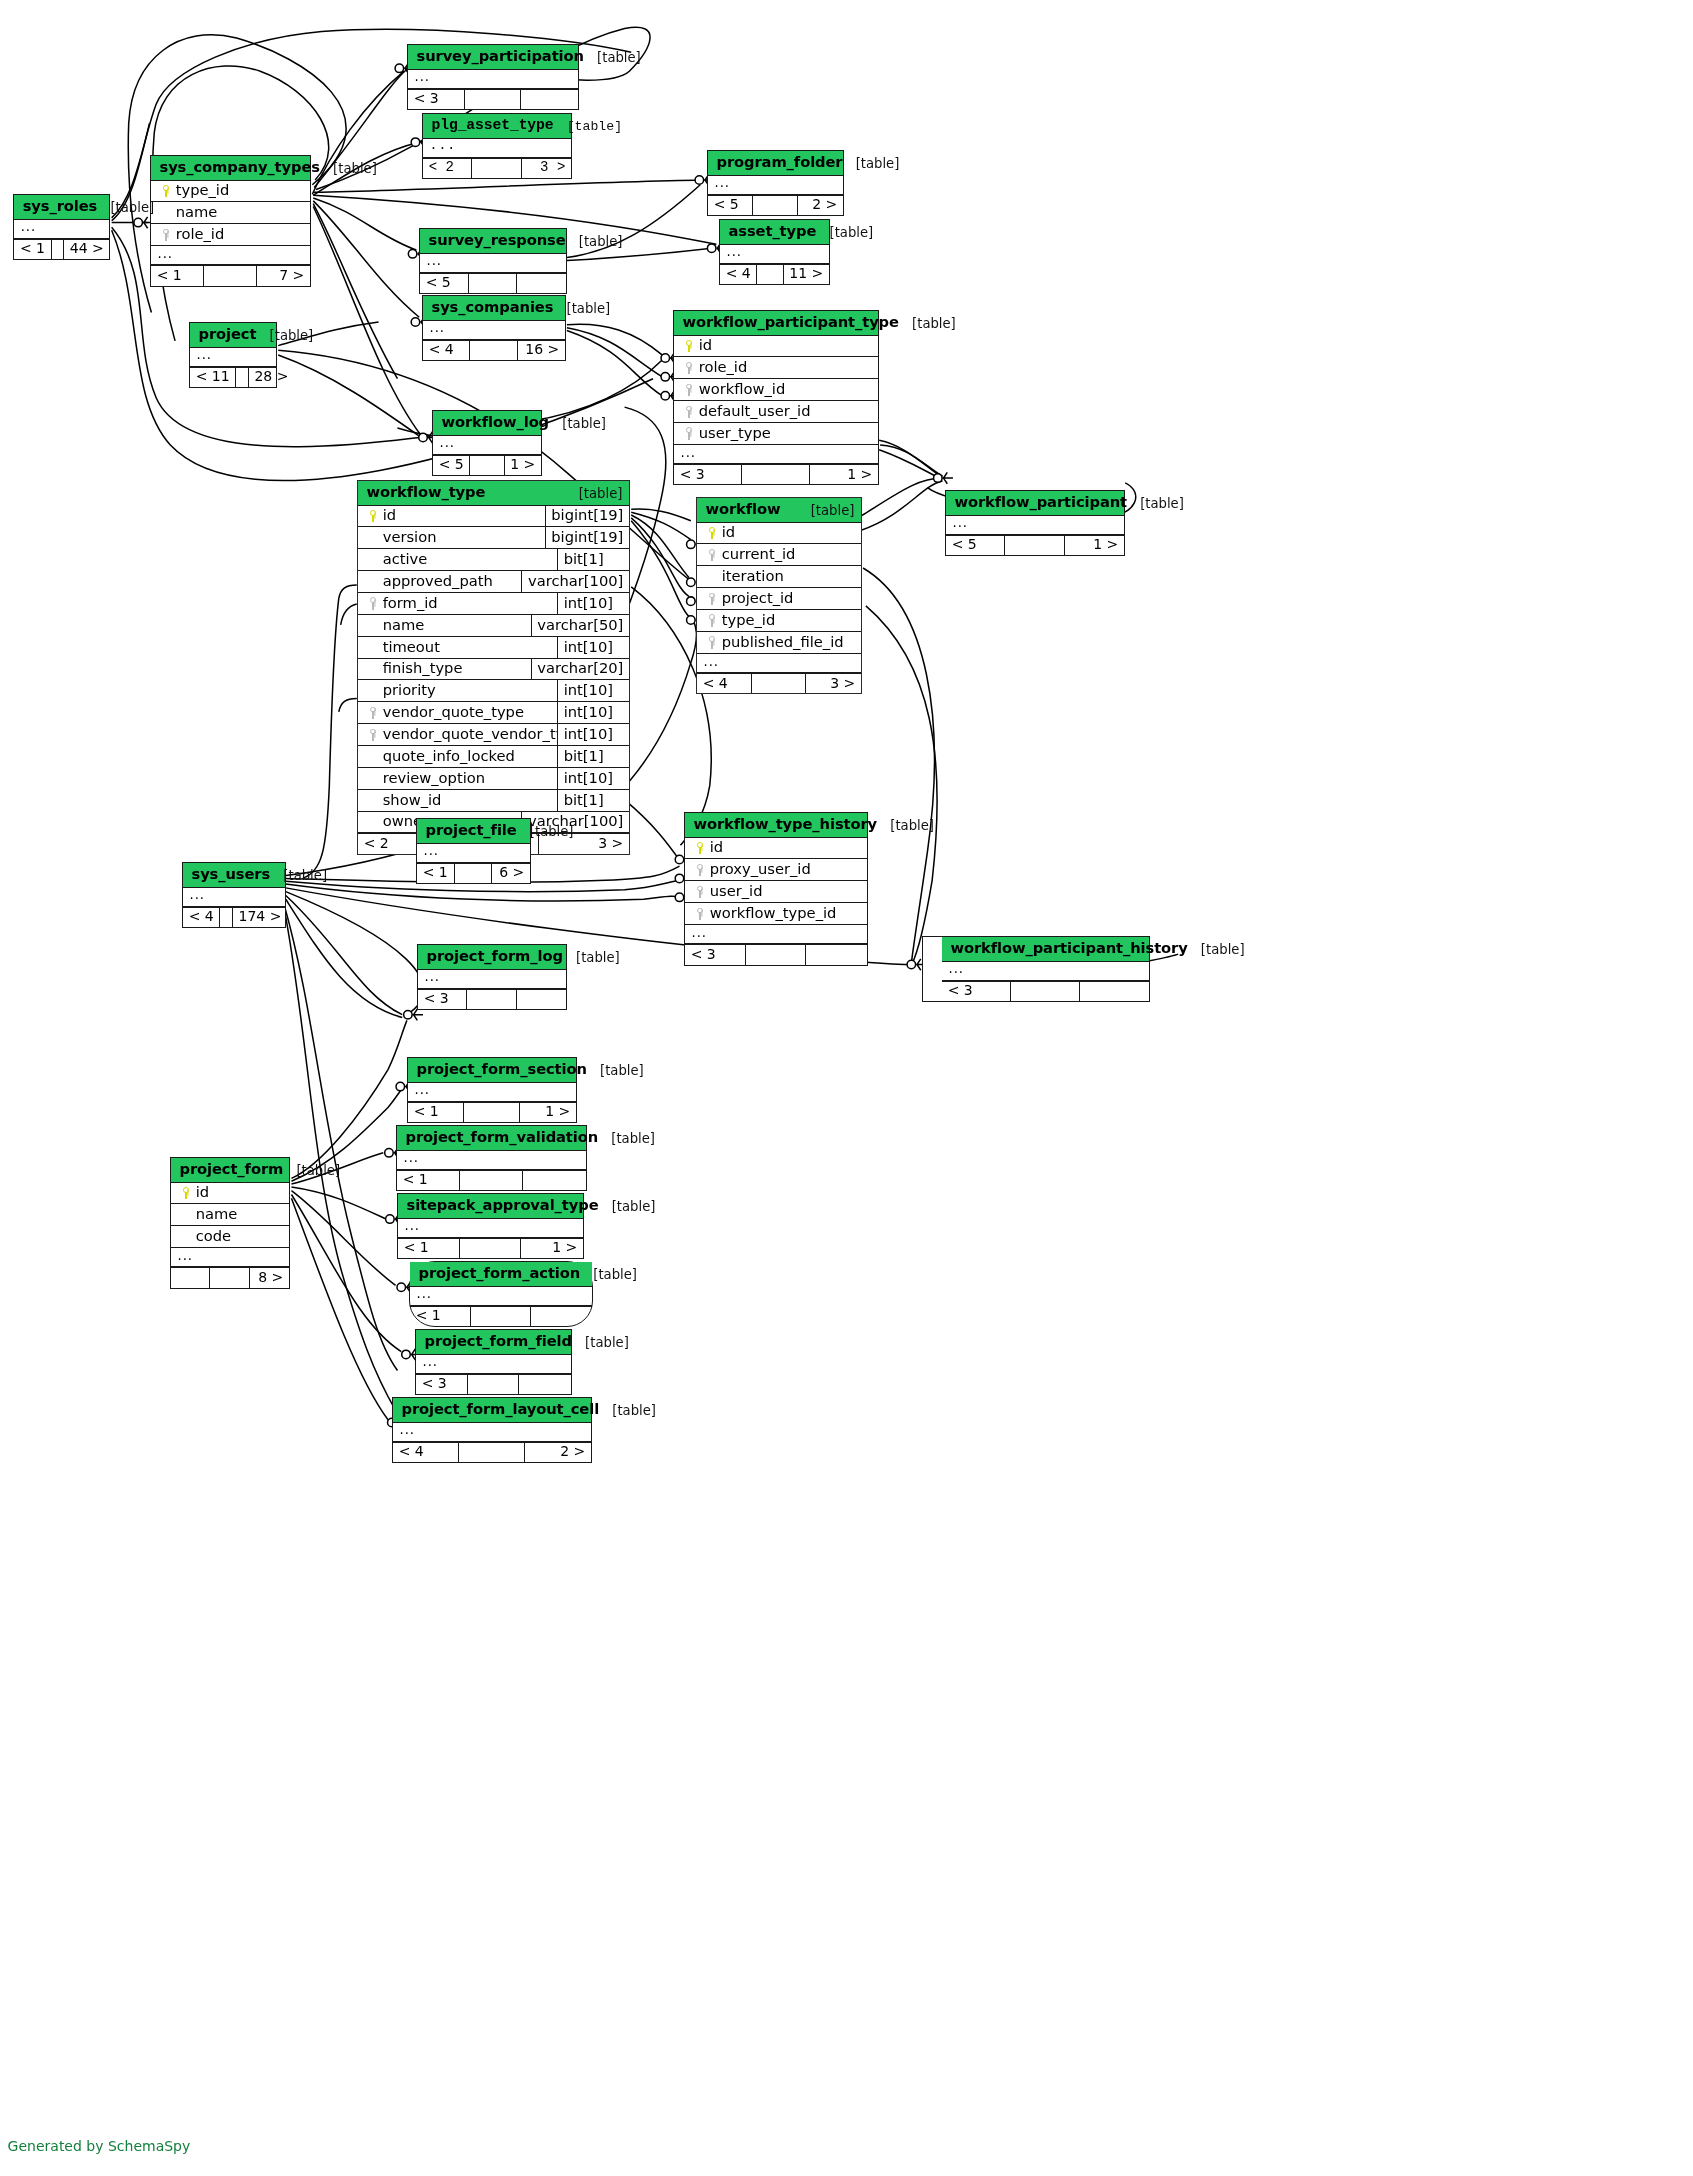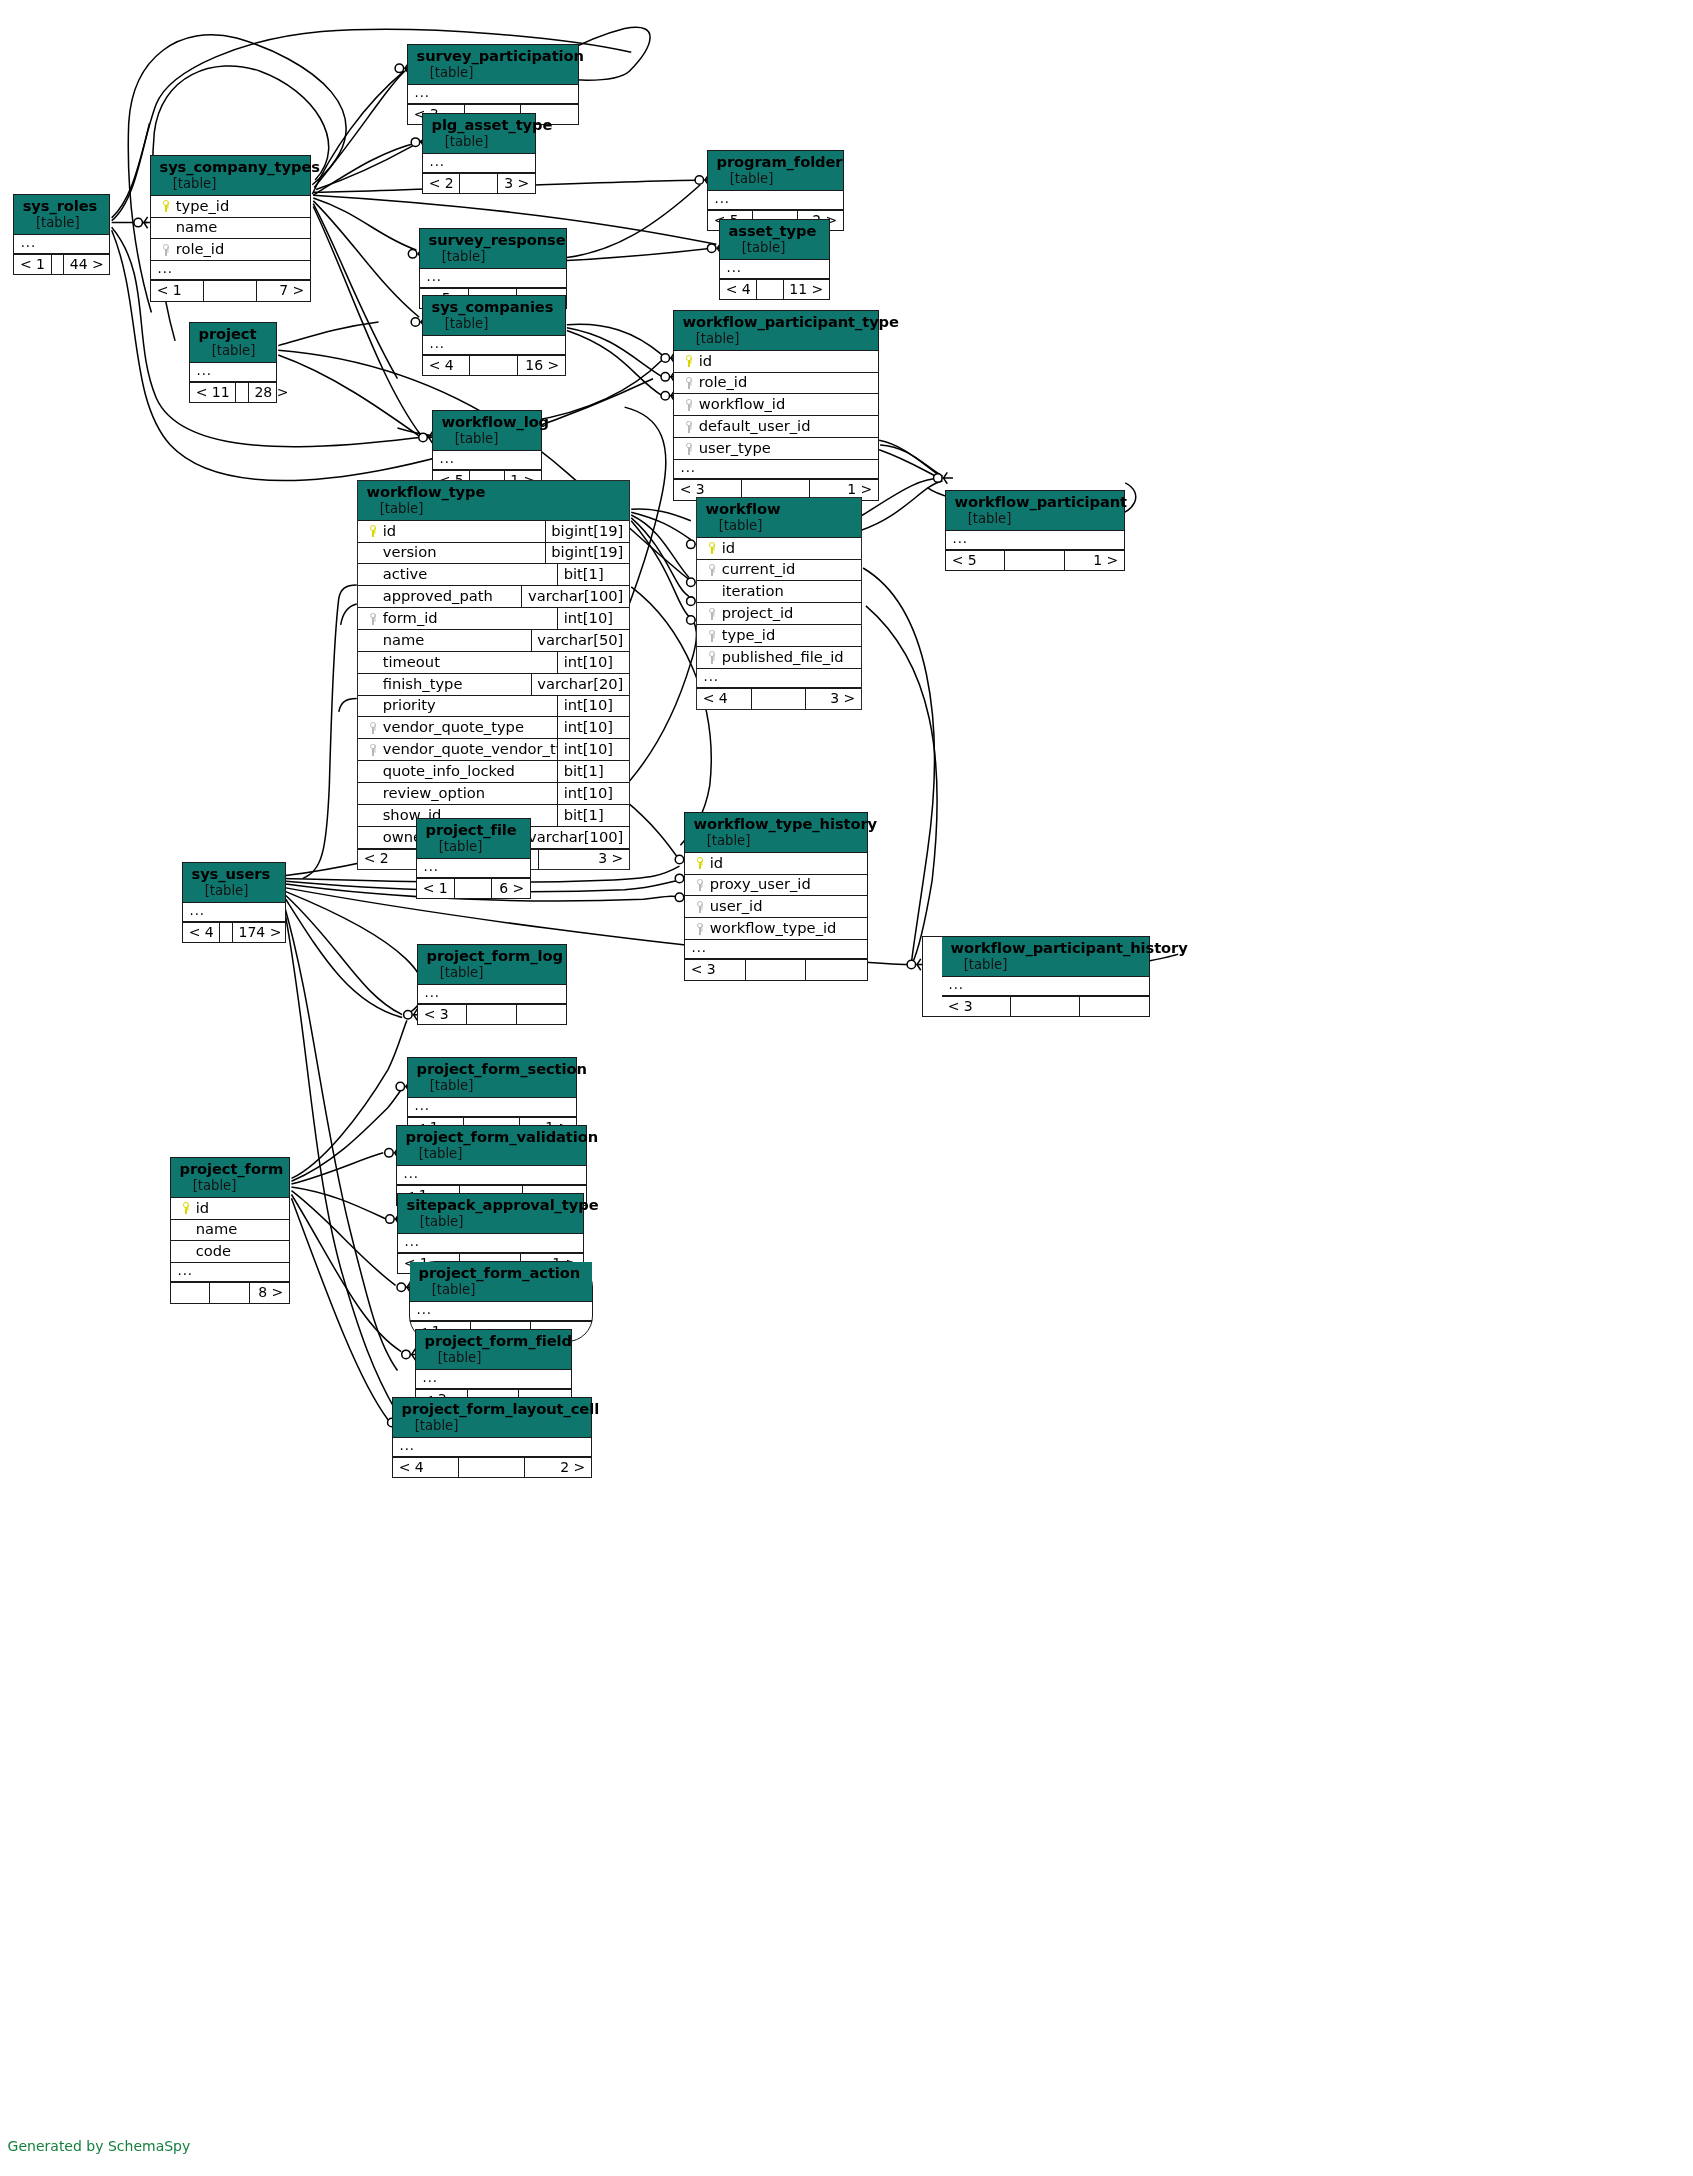--- a/index.html
+++ b/index.html
@@ -32,28 +32,27 @@
     box-sizing: border-box;
     font-size: 14.7px;
     color: #000000;
     z-index: 5;
   }
   .table-node.thick {
     border: 1.9px solid #2b2b2b;
   }
   .tbl-header {
     display: flex;
-    align-items: flex-start;
+    align-items: flex-end;
     justify-content: space-between;
-    background: #0f766e;
+    background: #22c55e;
     border-bottom: 0.9px solid #1a1a1a;
     padding: 2.8px 6.6px 3.8px 8.5px;
     line-height: 1.15;
     white-space: nowrap;
-    flex-direction: column;
   }
   .tbl-name {
     font-weight: bold;
     font-size: 14.7px;
     letter-spacing: -0.1px;
   }
   .tbl-tag {
     font-size: 13.2px;
     font-weight: normal;
     color: #111;
@@ -314,21 +313,21 @@
         </div>
         <div class="col-row">
           <div class="ellipsis-row">...</div>
         </div>
         <div class="foot-row">
           <div class="foot-cell">&lt; 3</div>
           <div class="foot-cell mid"></div>
           <div class="foot-cell"></div>
         </div>
       </div>
-      <div class="table-node" style="left: 422px; top: 113px; width: 114px;">
+      <div class="table-node" style="left: 422px; top: 113px; width: 150px; font-family: Liberation Mono, monospace;">
         <div class="tbl-header">
           <span class="tbl-name">plg_asset_type</span>
           <span class="tbl-tag">[table]</span>
         </div>
         <div class="col-row">
           <div class="ellipsis-row">...</div>
         </div>
         <div class="foot-row">
           <div class="foot-cell">&lt; 2</div>
           <div class="foot-cell mid"></div>

